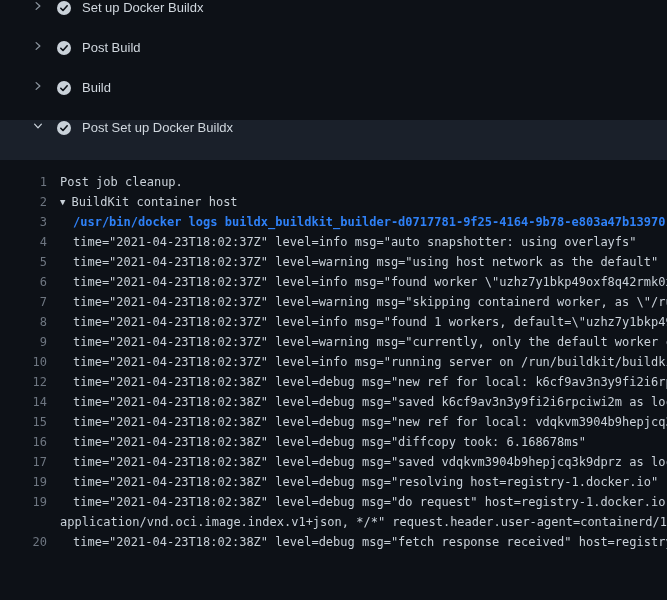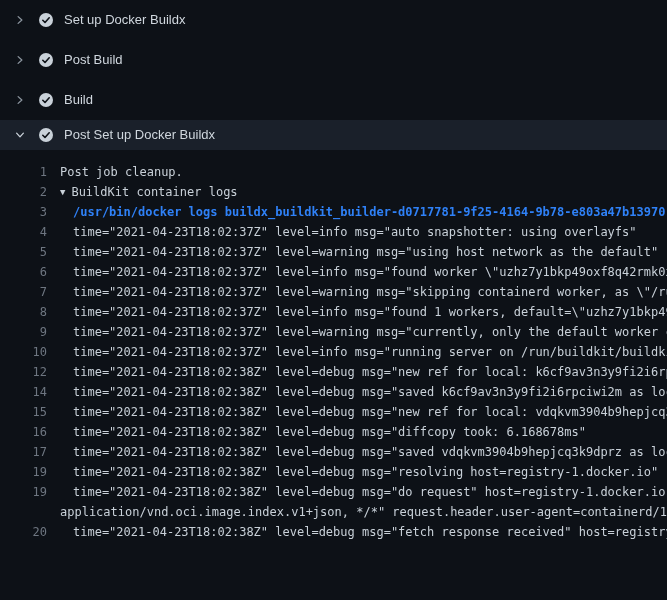--- a/index.html
+++ b/index.html
@@ -12,24 +12,24 @@
     --c-icon_check:#c9d1d9;
     --c-chevron:#8b949e;
   }
   *{box-sizing:border-box;}
   html,body{margin:0;padding:0;width:667px;height:600px;overflow:hidden;}
   body{background:var(--c-bg);font-family:"Liberation Sans",sans-serif;}
 
   
   .steps{width:100%;}
   .step-row{
-    display:flex;align-items:center;height:40px;padding-left:14px;
+    display:flex;height:40px;padding-left:32px;
     color:var(--c-header_text);cursor:pointer;
   }
-  .step-row.expanded{background:var(--c-header_active_bg);height:30px;}
+  .step-row.expanded{background:var(--c-header_active_bg);height:40px;}
   .chev{width:12px;height:12px;flex:none;color:var(--c-chevron);display:flex;align-items:center;justify-content:center;}
   .chev svg{display:block;}
   .chev.down svg{transform:rotate(90deg);}
   .step-row.expanded .chev{color:#c9d1d9;}
   .check{width:16px;height:16px;flex:none;margin-left:12px;color:var(--c-icon_check);}
   .check svg{display:block;}
   .step-label{margin-left:10px;font-size:13px;line-height:16px;}
 
   
   .log{
@@ -118,21 +118,21 @@
 </div>
 
   <div class="log" id="log">
   <div class="log-line t-plain">
     <span class="num">1</span>
     <span class="content"><span class="text">Post job cleanup.</span></span>
   </div>
 
   <div class="log-line t-group">
     <span class="num">2</span>
-    <span class="content"><span class="caret">▼</span><span class="text">BuildKit container logs</span></span>
+    <span class="content"><span class="caret">▼</span><span class="text">BuildKit container host</span></span>
   </div>
 
   <div class="log-line t-command">
     <span class="num">3</span>
     <span class="content"><span class="text">/usr/bin/docker logs buildx_buildkit_builder-d0717781-9f25-4164-9b78-e803a47b13970</span></span>
   </div>
 
   <div class="log-line t-log">
     <span class="num">4</span>
     <span class="content"><span class="text">time="2021-04-23T18:02:37Z" level=info msg="auto snapshotter: using overlayfs"</span></span>

